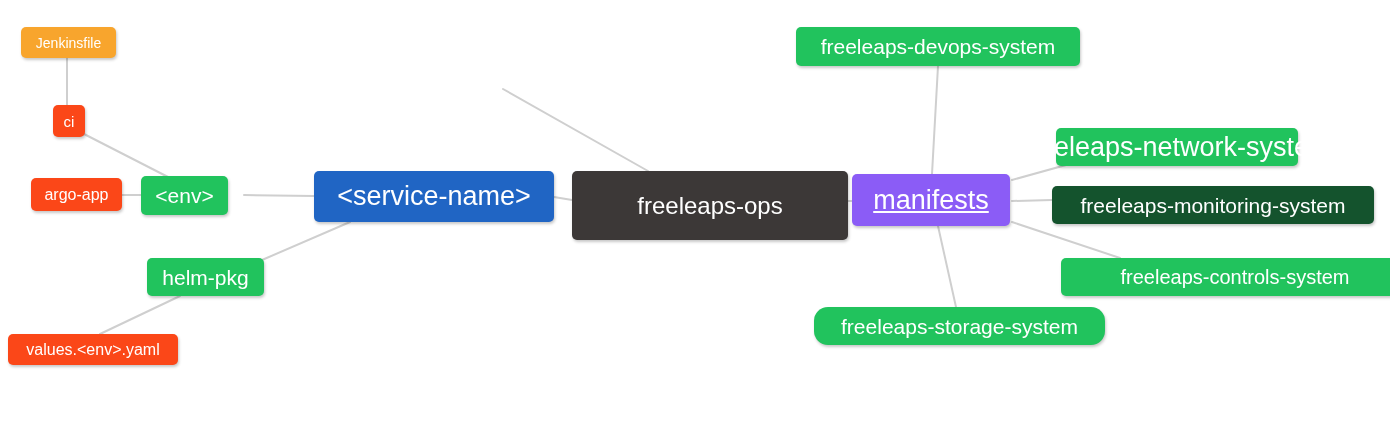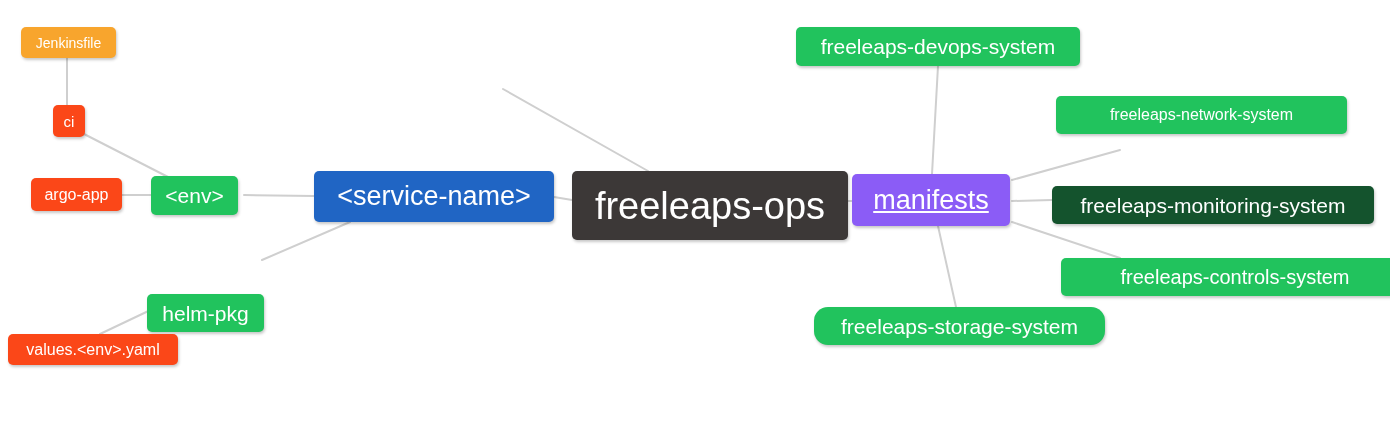--- a/index.html
+++ b/index.html
@@ -53,24 +53,24 @@
       <line x1="848" y1="201" x2="852" y2="201" stroke="#CFCFCF" stroke-width="2" stroke-linecap="round"></line>
       <line x1="932" y1="174" x2="938" y2="66" stroke="#CFCFCF" stroke-width="2" stroke-linecap="round"></line>
       <line x1="1012" y1="180" x2="1120" y2="150" stroke="#CFCFCF" stroke-width="2" stroke-linecap="round"></line>
       <line x1="1012" y1="201" x2="1052" y2="200" stroke="#CFCFCF" stroke-width="2" stroke-linecap="round"></line>
       <line x1="1012" y1="222" x2="1120" y2="258" stroke="#CFCFCF" stroke-width="2" stroke-linecap="round"></line>
       <line x1="938" y1="226" x2="956" y2="307" stroke="#CFCFCF" stroke-width="2" stroke-linecap="round"></line>
     </svg>
 <div class="node" style="left: 21px; top: 27px; width: 95px; height: 31px; font-size: 14px; background: rgb(248, 165, 45); color: rgb(255, 255, 255);">Jenkinsfile</div>
     <div class="node" style="left: 53px; top: 105px; width: 32px; height: 32px; font-size: 15px; background: rgb(251, 71, 24); color: rgb(255, 255, 255);">ci</div>
     <div class="node" style="left: 31px; top: 178px; width: 91px; height: 33px; font-size: 16px; background: rgb(251, 71, 24); color: rgb(255, 255, 255);">argo-app</div>
-    <div class="node" style="left: 151px; top: 176px; width: 87px; height: 39px; font-size: 21px; background: rgb(33, 195, 93); color: rgb(255, 255, 255);">&lt;env&gt;</div>
-    <div class="node" style="left: 147px; top: 258px; width: 117px; height: 38px; font-size: 21px; background: rgb(33, 195, 93); color: rgb(255, 255, 255); margin-top: 36px;">helm-pkg</div>
+    <div class="node" style="left: 141px; top: 176px; width: 87px; height: 39px; font-size: 21px; background: rgb(33, 195, 93); color: rgb(255, 255, 255);">&lt;env&gt;</div>
+    <div class="node" style="left: 147px; top: 258px; width: 117px; height: 38px; font-size: 21px; background: rgb(33, 195, 93); color: rgb(255, 255, 255);">helm-pkg</div>
     <div class="node" style="left: 8px; top: 334px; width: 170px; height: 31px; font-size: 16px; background: rgb(251, 71, 24); color: rgb(255, 255, 255);">values.&lt;env&gt;.yaml</div>
     <div class="node" style="left: 314px; top: 171px; width: 240px; height: 51px; font-size: 27px; background: rgb(32, 101, 196); color: rgb(255, 255, 255);">&lt;service-name&gt;</div>
-    <div class="node" style="left: 572px; top: 171px; width: 276px; height: 69px; font-size: 38px; background: rgb(60, 56, 55); color: rgb(255, 255, 255);">freeleaps-ops</div>
+    <div class="node" style="left: 572px; top: 171px; width: 276px; height: 69px; font-size: 24px; background: rgb(60, 56, 55); color: rgb(255, 255, 255);">freeleaps-ops</div>
     <div class="node" style="left: 852px; top: 174px; width: 158px; height: 52px; font-size: 27px; background: #8b5cf6; color: rgb(255, 255, 255); text-decoration: underline;">manifests</div>
     <div class="node" style="left: 796px; top: 27px; width: 284px; height: 39px; font-size: 21px; background: rgb(33, 195, 93); color: rgb(255, 255, 255);">freeleaps-devops-system</div>
-    <div class="node" style="left: 1056px; top: 96px; width: 291px; height: 38px; font-size: 16px; background: rgb(33, 195, 93); color: rgb(255, 255, 255);">freeleaps-network-system</div>
+    <div class="node" style="left: 1056px; top: 128px; width: 242px; height: 38px; font-size: 27px; background: rgb(33, 195, 93); color: rgb(255, 255, 255);">freeleaps-network-system</div>
     <div class="node" style="left: 1052px; top: 186px; width: 322px; height: 38px; font-size: 21px; background: #14532d; color: rgb(255, 255, 255);">freeleaps-monitoring-system</div>
     <div class="node" style="left: 1061px; top: 258px; width: 348px; height: 38px; font-size: 20px; background: rgb(33, 195, 93); color: rgb(255, 255, 255);">freeleaps-controls-system</div>
     <div class="node" style="left: 814px; top: 307px; width: 291px; height: 38px; font-size: 21px; background: rgb(33, 195, 93); color: rgb(255, 255, 255); border-radius: 14px;">freeleaps-storage-system</div>
   </div>
 
 </body></html>

